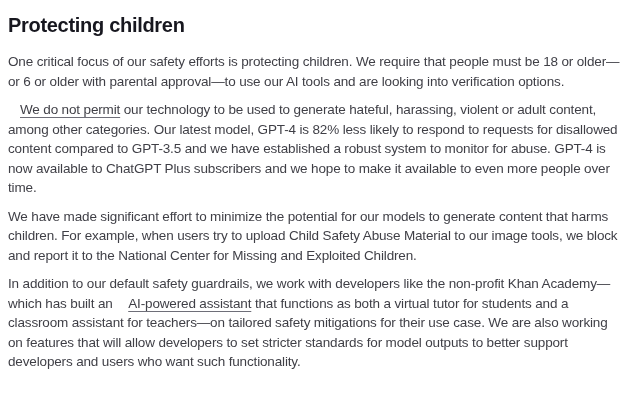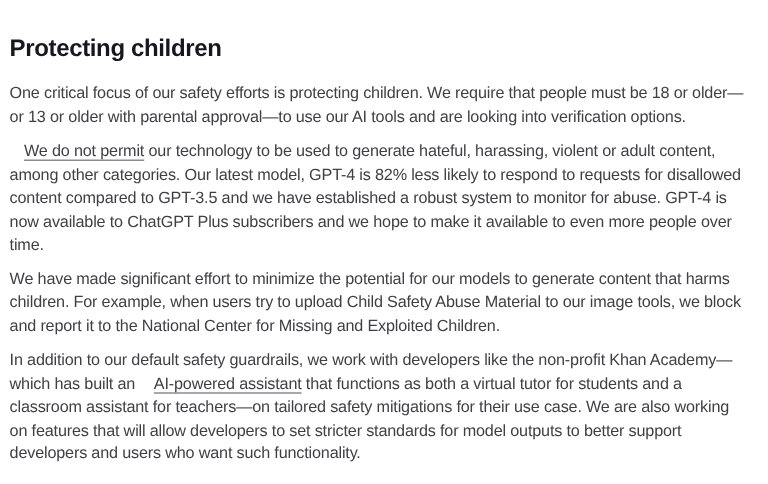--- a/index.html
+++ b/index.html
@@ -10,21 +10,21 @@
     overflow: hidden;
   }
 
   body {
     background: var(--bg, #ffffff);
     font-family: "Liberation Sans", sans-serif;
     -webkit-font-smoothing: antialiased;
   }
 
   main[data-name="article"] {
-    padding: 28px 12px 0 8px;
+    padding: 12px 12px 0 8px;
     width: 632px;
   }
 
   h1[data-name="page-title"] {
     font-size: 20px;
     line-height: 26px;
     font-weight: 700;
     letter-spacing: -0.3px;
     color: var(--heading, #17171f);
     margin: 0 0 14px 0;
@@ -48,18 +48,18 @@
     cursor: pointer;
     margin-left: 12px;
   }
 </style>
 </head>
 <body style="--bg: #ffffff; --heading: #17171f; --body: #3f3f46;">
 
 <main data-name="article">
   <h1 data-name="page-title">Protecting children</h1>
   <section data-name="article-body">
-      <p data-name="paragraph-age-requirements"><span data-name="text-run">One critical focus of our safety efforts is protecting children. We require that people must be 18 or older—or 13 or older with parental approval—to use our AI tools and are looking into verification options.</span></p>
+      <p data-name="paragraph-age-requirements"><span data-name="text-run">One critical focus of our safety efforts is protecting children. We require that people must be 18 or older—or 6 or older with parental approval—to use our AI tools and are looking into verification options.</span></p>
       <p data-name="paragraph-usage-policies"><a class="text-link" href="#" data-name="inline-link">We do not permit</a><span data-name="text-run"> our technology to be used to generate hateful, harassing, violent or adult content, among other categories. Our latest model, GPT-4 is 82% less likely to respond to requests for disallowed content compared to GPT-3.5 and we have established a robust system to monitor for abuse. GPT-4 is now available to ChatGPT Plus subscribers and we hope to make it available to even more people over time.</span></p>
       <p data-name="paragraph-csam-reporting"><span data-name="text-run">We have made significant effort to minimize the potential for our models to generate content that harms children. For example, when users try to upload Child Safety Abuse Material to our image tools, we block and report it to the National Center for Missing and Exploited Children.</span></p>
       <p data-name="paragraph-developer-partnerships"><span data-name="text-run">In addition to our default safety guardrails, we work with developers like the non-profit Khan Academy—which has built an </span><a class="text-link" href="#" data-name="inline-link">AI-powered assistant</a><span data-name="text-run"> that functions as both a virtual tutor for students and a classroom assistant for teachers—on tailored safety mitigations for their use case. We are also working on features that will allow developers to set stricter standards for model outputs to better support developers and users who want such functionality.</span></p>
     </section>
 </main>
 
 </body></html>

